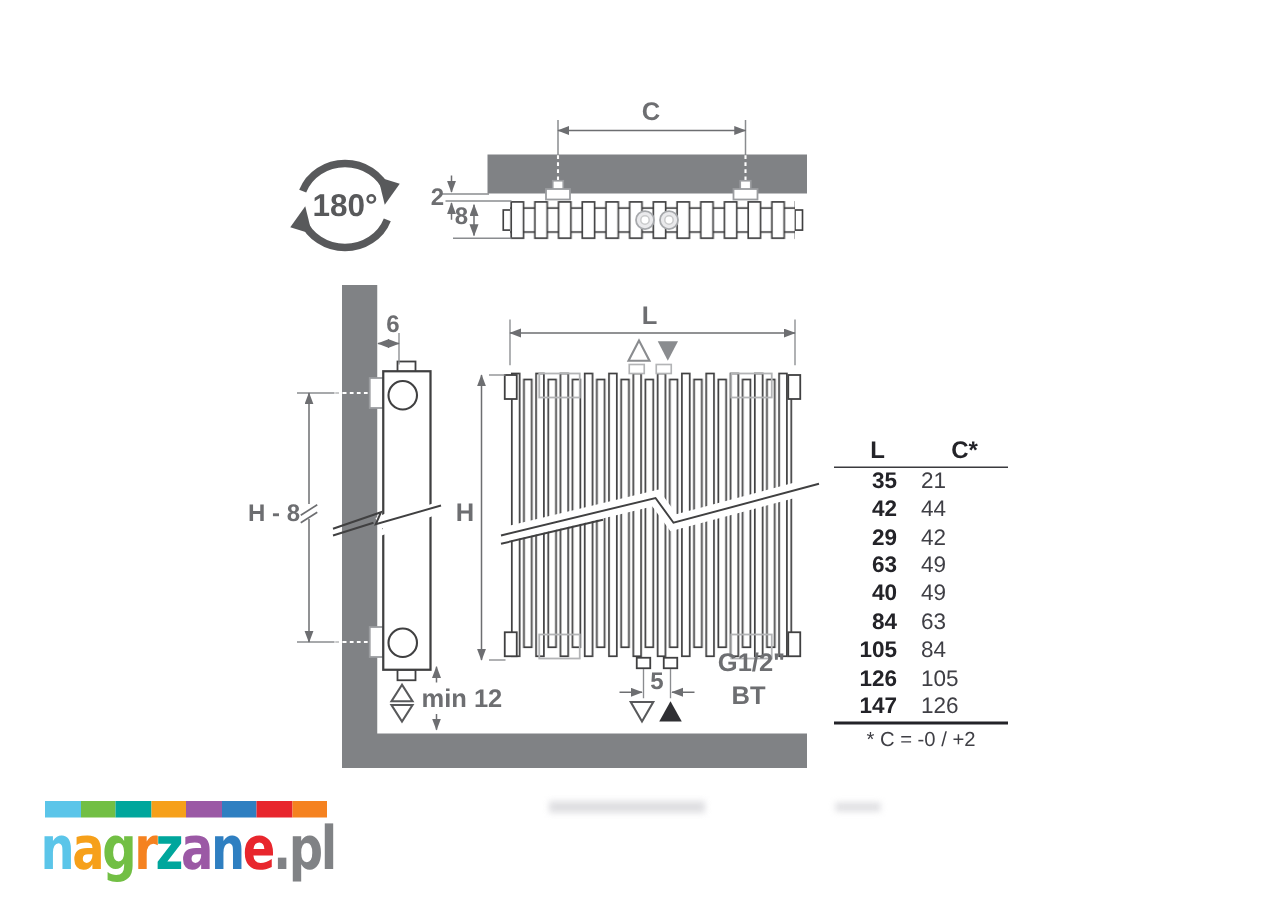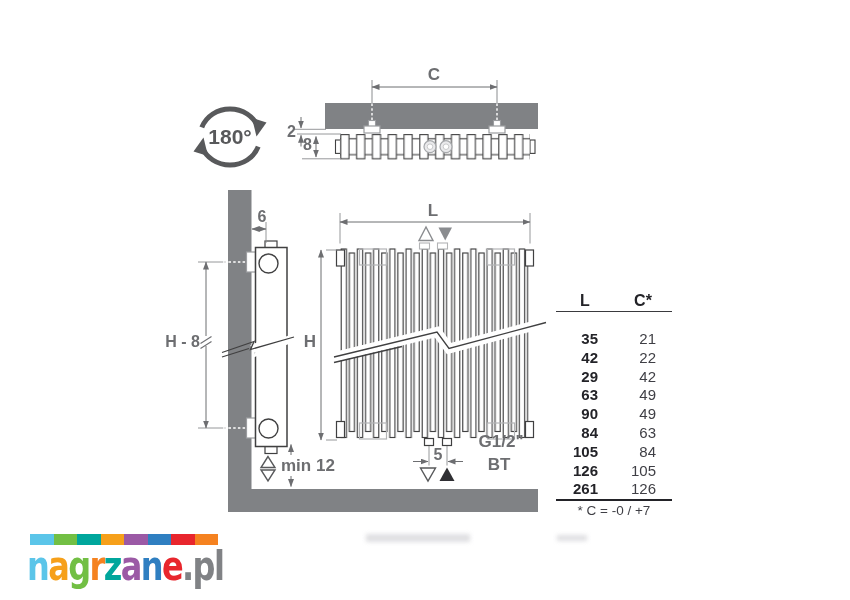--- a/index.html
+++ b/index.html
@@ -13,22 +13,22 @@
 
   
   .spec-table{
     position:absolute;left:556px;top:290px;width:116px;
     color:#232328;
   }
   .t-head{display:grid;grid-template-columns:58px 58px;height:21px;line-height:21px;
     font-weight:700;font-size:16px;text-align:center;border-bottom:1.2px solid #3a3a3e;}
   .t-row{display:grid;grid-template-columns:58px 58px;height:18.8px;line-height:18.8px;font-size:15px;}
   .t-row .lv{text-align:right;padding-right:16px;font-weight:700;color:#232328;}
-  .t-row .cv{text-align:right;padding-right:16px;font-weight:400;color:#3f3f45;}
-  .t-body{border-bottom:2.6px solid #232328;margin-top:18px;}
+  .t-row .cv{padding-right:16px;font-weight:400;color:#3f3f45;}
+  .t-body{border-bottom:2.6px solid #232328;}
   .t-foot{font-size:13.5px;color:#3f3f45;text-align:center;padding-top:2px;}
 
   
   .logo{position:absolute;left:27px;top:534px;}
   .logo-bar{display:flex;width:188px;height:11px;margin-left:3px;}
   .logo-bar div{width:23.5px;height:11px;}
   .logo-text{
     display:inline-block;font-family:"DejaVu Sans",sans-serif;font-weight:700;
     font-size:40px;letter-spacing:-2px;line-height:42px;
     transform:scaleX(0.8);transform-origin:left top;white-space:nowrap;
@@ -227,52 +227,52 @@
     <span>L</span>
     <span>C*</span>
   </div>
   <div class="t-body">
     <div class="t-row">
         <span class="lv">35</span>
         <span class="cv">21</span>
       </div>
     <div class="t-row">
         <span class="lv">42</span>
-        <span class="cv">22</span>
+        <span class="cv">44</span>
       </div>
     <div class="t-row">
         <span class="lv">29</span>
         <span class="cv">42</span>
       </div>
     <div class="t-row">
         <span class="lv">63</span>
         <span class="cv">49</span>
       </div>
     <div class="t-row">
-        <span class="lv">90</span>
+        <span class="lv">40</span>
         <span class="cv">49</span>
       </div>
     <div class="t-row">
         <span class="lv">84</span>
         <span class="cv">63</span>
       </div>
     <div class="t-row">
         <span class="lv">105</span>
         <span class="cv">84</span>
       </div>
     <div class="t-row">
         <span class="lv">126</span>
         <span class="cv">105</span>
       </div>
     <div class="t-row">
-        <span class="lv">261</span>
+        <span class="lv">147</span>
         <span class="cv">126</span>
       </div>
   </div>
-  <div class="t-foot">* C = -0 / +7</div>
+  <div class="t-foot">* C = -0 / +2</div>
 </div>
 
 
 <div class="smudge smudge-1"></div>
 <div class="smudge smudge-2"></div>
 
 
 <div class="logo">
   <div class="logo-bar">
     <div style="background-color: rgb(91, 197, 233);"></div>

